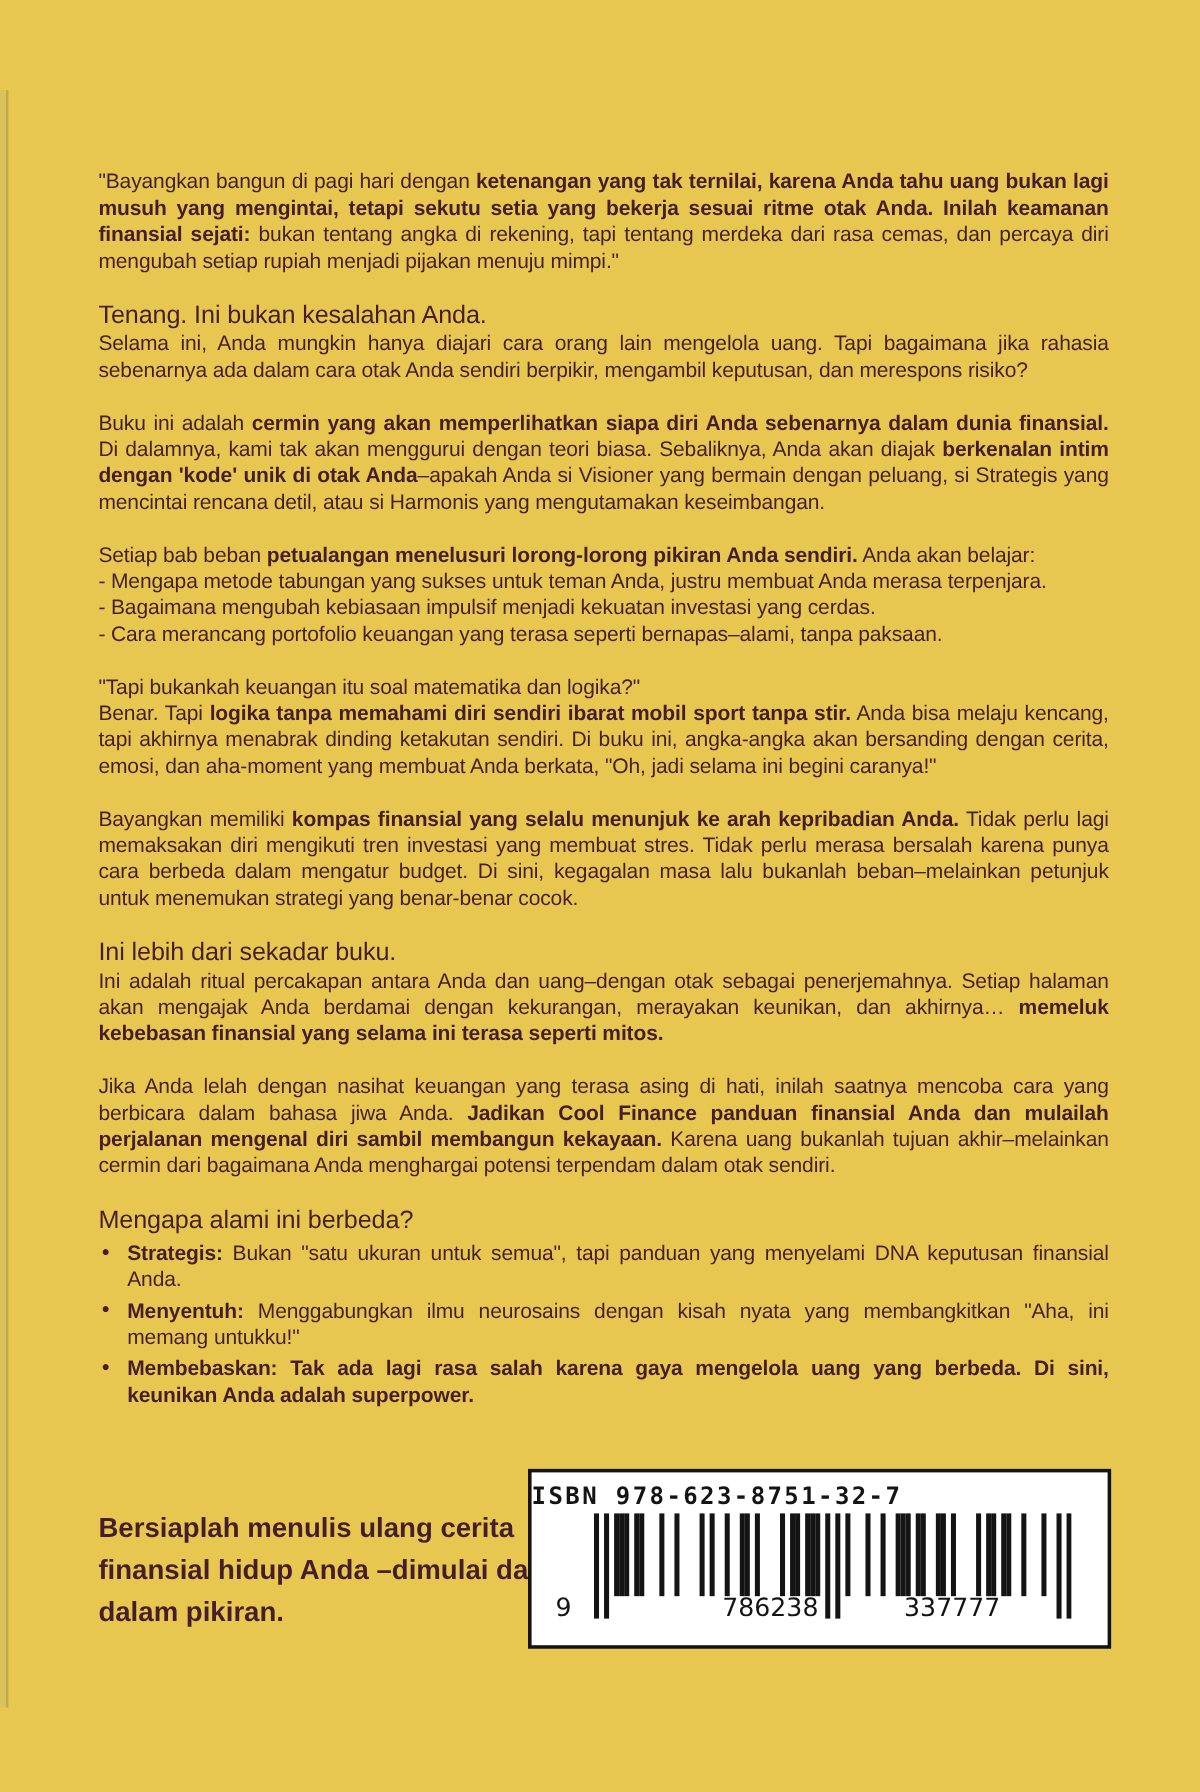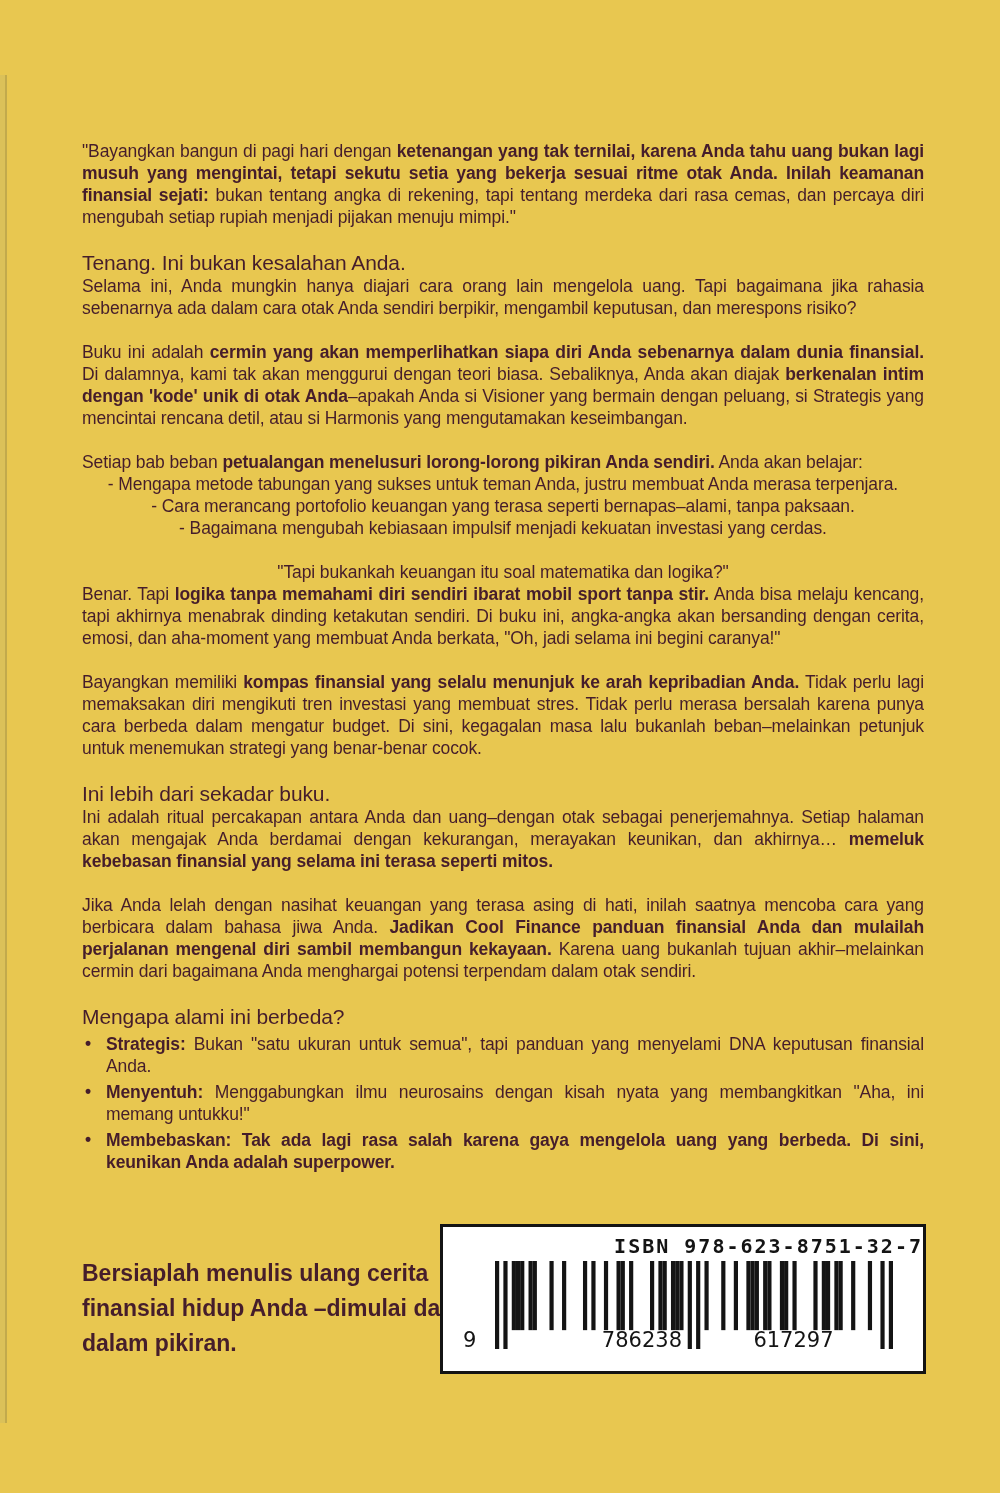--- a/index.html
+++ b/index.html
@@ -14,38 +14,38 @@
     background:#d9c05c; border-right:2px solid #b9a44c; opacity:.8;
   }
   .content {
     position:absolute; left:82px; top:140px; width:842px;
     font-size:17.5px; line-height:22px; letter-spacing:-0.1px;
     text-align:justify;
   }
   .block { margin:0 0 22px 0; }
   .head { font-weight:normal; font-size:21px; line-height:25px; text-align:left; margin:0; }
   .head-gap { margin-bottom:4px; }
-  .line { text-align:center; }
+  .line { text-align:left; }
   b { font-weight:bold; }
   ul.bullets { list-style:none; margin:0; padding:0; }
   ul.bullets li { position:relative; padding-left:24px; margin-bottom:4px; text-align:justify; }
   ul.bullets li .dot { position:absolute; left:3px; top:-1px; font-weight:bold; }
   .closing {
     position:absolute; left:82px; top:1256px; width:410px;
     font-size:23px; line-height:35px; font-weight:bold; text-align:left;
     letter-spacing:0;
   }
   .barcode-box {
     position:absolute; left:440px; top:1224px; width:486px; height:150px;
     background:#ffffff; border:3px solid #141414; box-sizing:border-box;
   }
   .isbn-label {
-    margin-top:7px; text-align:right;
+    margin-top:7px; text-align:left;
     font-family:"DejaVu Sans Mono", monospace;
-    font-size:20px; letter-spacing:2px; color:#141414; font-weight:bold;padding-left:35px;
+    font-size:20px; letter-spacing:2px; color:#141414; font-weight:bold;
   }
   .bars-wrap { position:relative; width:398px; height:88px; margin:3px 0 0 52px; }
   .bars-wrap svg { position:absolute; left:0; top:0; width:100%; height:100%; fill:#141414; }
   .bc-digit { font-family:"DejaVu Sans", sans-serif; font-size:21px; color:#141414; }
   .bc-left  { position:absolute; left:-32px; bottom:-3px; }
   .bc-g1 { position:absolute; left:4%;    width:43%; bottom:-3px; text-align:right; }
   .bc-g2 { position:absolute; left:53.5%; width:43%; bottom:-3px; text-align:center; }
 </style>
 </head>
 <body>
@@ -60,22 +60,22 @@
     <div class="block">
       <h2 class="head">Tenang. Ini bukan kesalahan Anda.</h2>
       <p class="block" style="margin:0"><span>Selama ini, Anda mungkin hanya diajari cara orang lain mengelola uang. Tapi bagaimana jika rahasia sebenarnya ada dalam cara otak Anda sendiri berpikir, mengambil keputusan, dan merespons risiko?</span></p>
     </div>
 
     <p class="block"><span>Buku ini adalah </span><b>cermin yang akan memperlihatkan siapa diri Anda sebenarnya dalam dunia finansial.</b><span> Di dalamnya, kami tak akan menggurui dengan teori biasa. Sebaliknya, Anda akan diajak </span><b>berkenalan intim dengan 'kode' unik di otak Anda</b><span>–apakah Anda si Visioner yang bermain dengan peluang, si Strategis yang mencintai rencana detil, atau si Harmonis yang mengutamakan keseimbangan.</span></p>
 
     <div class="block">
       <div><span>Setiap bab beban </span><b>petualangan menelusuri lorong-lorong pikiran Anda sendiri.</b><span> Anda akan belajar:</span></div>
       <div class="line">- Mengapa metode tabungan yang sukses untuk teman Anda, justru membuat Anda merasa terpenjara.</div>
+      <div class="line">- Bagaimana mengubah kebiasaan impulsif menjadi kekuatan investasi yang cerdas.</div>
       <div class="line">- Cara merancang portofolio keuangan yang terasa seperti bernapas–alami, tanpa paksaan.</div>
-      <div class="line">- Bagaimana mengubah kebiasaan impulsif menjadi kekuatan investasi yang cerdas.</div>
     </div>
 
     <div class="block">
       <div class="line">"Tapi bukankah keuangan itu soal matematika dan logika?"</div>
       <div><span>Benar. Tapi </span><b>logika tanpa memahami diri sendiri ibarat mobil sport tanpa stir.</b><span> Anda bisa melaju kencang, tapi akhirnya menabrak dinding ketakutan sendiri. Di buku ini, angka-angka akan bersanding dengan cerita, emosi, dan aha-moment yang membuat Anda berkata, "Oh, jadi selama ini begini caranya!"</span></div>
     </div>
 
     <p class="block"><span>Bayangkan memiliki </span><b>kompas finansial yang selalu menunjuk ke arah kepribadian Anda.</b><span> Tidak perlu lagi memaksakan diri mengikuti tren investasi yang membuat stres. Tidak perlu merasa bersalah karena punya cara berbeda dalam mengatur budget. Di sini, kegagalan masa lalu bukanlah beban–melainkan petunjuk untuk menemukan strategi yang benar-benar cocok.</span></p>
 
     <div class="block">
@@ -149,16 +149,16 @@
           <rect x="79" y="0" width="1" height="66"></rect>
           <rect x="81" y="0" width="1" height="66"></rect>
           <rect x="82" y="0" width="1" height="66"></rect>
           <rect x="85" y="0" width="1" height="66"></rect>
           <rect x="89" y="0" width="1" height="66"></rect>
           <rect x="92" y="0" width="1" height="84"></rect>
           <rect x="94" y="0" width="1" height="84"></rect>
         </svg>
       <span class="bc-digit bc-left">9</span>
       <span class="bc-digit bc-g1">786238</span>
-      <span class="bc-digit bc-g2">617297</span>
+      <span class="bc-digit bc-g2">337777</span>
     </div>
   </div>
 </div>
 
 </body></html>

